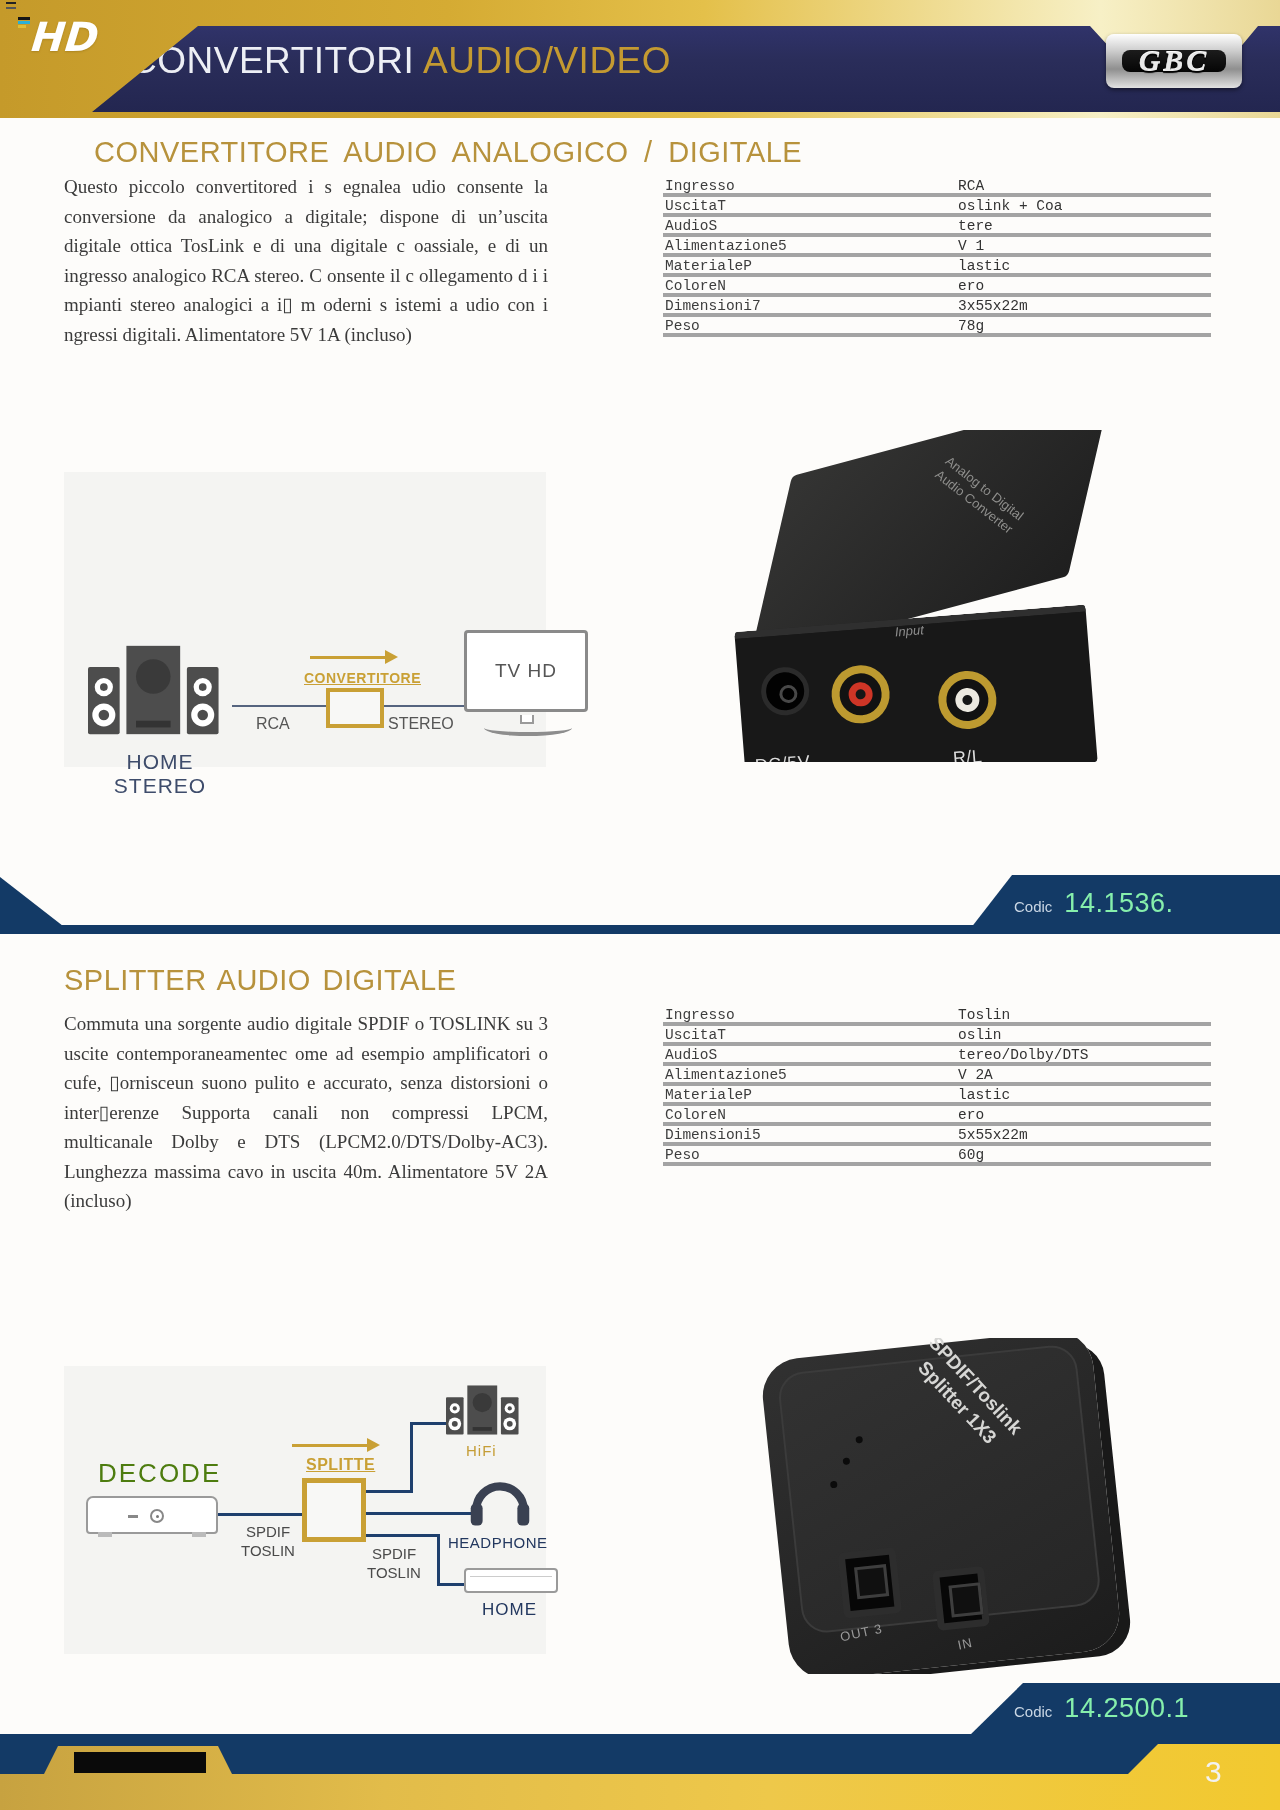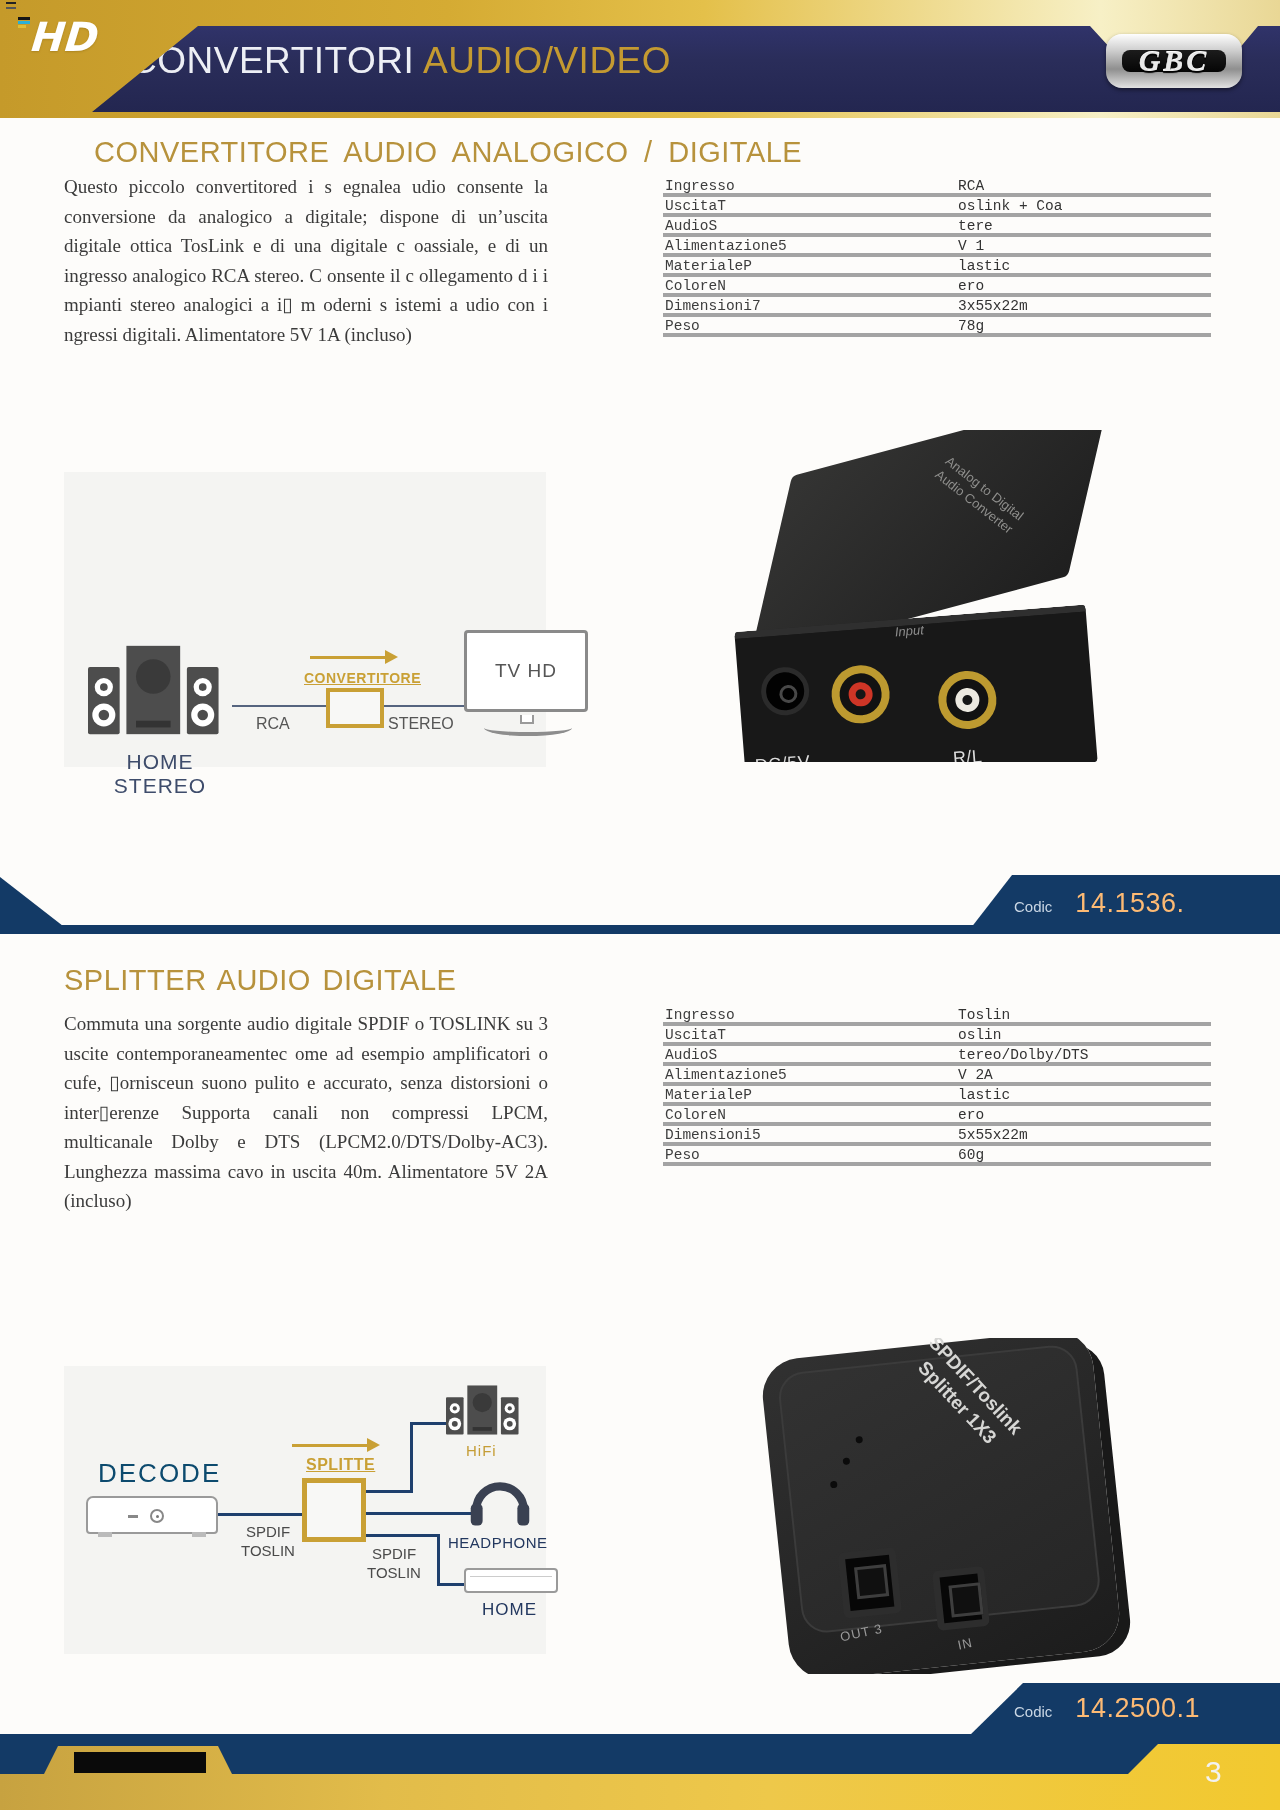--- a/index.html
+++ b/index.html
@@ -24,21 +24,21 @@
   .cmyk-icon .c3{background:#e0be35;width:8px;}
   .hd-logo{position:absolute;left:32px;top:14px;font-family:"DejaVu Sans",sans-serif;
     font-size:40px;font-weight:bold;font-style:italic;color:#fff;transform:skewX(-6deg);
     text-shadow:0 1px 2px rgba(120,90,10,.35);}
   .navy-banner{position:absolute;left:0;top:26px;width:1280px;height:86px;
     background:linear-gradient(180deg,#30336a 0%,var(--banner-navy,#2a2d5a) 40%,#232650 100%);
     clip-path:polygon(198px 0,1090px 0,1112px 24px,1238px 24px,1258px 0,1280px 0,1280px 86px,92px 86px);}
   .banner-title{position:absolute;left:130px;top:14px;font-size:37px;letter-spacing:.5px;white-space:nowrap;}
   .banner-title .t-white{color:#edeff5;}
   .banner-title .t-gold{color:#c49a31;}
-  .gbc-badge{position:absolute;left:1106px;top:34px;width:136px;height:54px;border-radius:16px;
+  .gbc-badge{position:absolute;left:1106px;top:34px;width:136px;height:54px;border-radius:8px;
     background:linear-gradient(180deg,#fefefe,#cfcfcf 30%,#8f8f8f 65%,#e2e2e2);
     padding:16px;box-shadow:0 2px 4px rgba(0,0,0,.45);}
   .gbc-inner{width:100%;height:100%;border-radius:8px;background:linear-gradient(180deg,#1c1c1c,#050505);
     display:flex;align-items:center;justify-content:center;}
   .gbc-inner span{font-family:"Liberation Serif",serif;font-weight:bold;font-style:italic;
     font-size:30px;letter-spacing:3px;color:#e9e9e9;text-shadow:0 2px 1px #000,0 -1px 0 #fff;}
 
   
   .sec-title{position:absolute;left:64px;font-size:29px;font-weight:400;color:var(--gold,#b7923c);
     letter-spacing:.5px;word-spacing:7px;white-space:nowrap;}
@@ -120,21 +120,21 @@
   .port-lbl{position:absolute;color:#9a9a9a;font-size:13px;letter-spacing:1px;transform:rotate(-6deg);}
   .pl1{left:52px;top:272px;} .pl2{left:168px;top:294px;}
 
   
   .code-badge{position:absolute;left:0;width:1280px;background:var(--navy,#133a66);}
   .badge1{top:875px;height:58px;clip-path:polygon(1012px 0,1280px 0,1280px 58px,967px 58px);}
   .badge2{top:1683px;height:54px;clip-path:polygon(1023px 0,1280px 0,1280px 54px,968px 54px);}
   .code-text{position:absolute;left:1014px;display:flex;align-items:baseline;gap:12px;}
   .badge1 .code-text{top:13px;} .badge2 .code-text{top:10px;}
   .code-small{font-size:15px;color:#c9d6e4;}
-  .code-big{font-size:27px;color:#fdba74;letter-spacing:.5px;margin-left:11px;}
+  .code-big{font-size:27px;color:#86efac;letter-spacing:.5px;}
   .left-tri{position:absolute;left:0;top:877px;width:63px;height:49px;background:var(--navy,#133a66);
     clip-path:polygon(0 0,100% 100%,0 100%);}
   .hbar{position:absolute;left:0;top:925px;width:1280px;height:9px;background:var(--navy,#133a66);}
 
   
   .footer-navy{position:absolute;left:0;top:1734px;width:1280px;height:76px;background:var(--navy,#133a66);}
   .footer-gold{position:absolute;left:0;top:1744px;width:1280px;height:66px;
     background:linear-gradient(90deg,#c7a240 0%,#e2bc4a 30%,#eec84a 60%,var(--footer-gold,#f2c92f) 100%);
     clip-path:polygon(0 30px,44px 30px,58px 2px,218px 2px,232px 30px,1128px 30px,1158px 0,1280px 0,1280px 66px,0 66px);}
   .footer-black{position:absolute;left:74px;top:1752px;width:132px;height:21px;background:#0a0a0a;}
@@ -293,21 +293,21 @@
         <span class="spec-label">Dimensioni5</span>
         <span class="spec-value">5x55x22m</span>
       </div>
     <div class="spec-row">
         <span class="spec-label">Peso</span>
         <span class="spec-value">60g</span>
       </div>
   </div>
 
   <div class="panel d2">
-    <div style="position:absolute;left:34px;top:92px;font-size:26px;color:#0c4a6e;letter-spacing:2px;">DECODE</div>
+    <div style="position:absolute;left:34px;top:92px;font-size:26px;color:#4d7c0f;letter-spacing:2px;">DECODE</div>
     <div class="decoder">
         <span class="dash"></span>
         <span class="knob"></span>
       </div>
     <div class="n-line" style="left:154px;top:147px;width:84px;height:3px;"></div>
     <div class="line-lbl pre" style="left:164px;top:156px;width:80px;font-size:15px;color:#4a4a4a;">SPDIF
 TOSLIN</div>
     <div class="g-arrow" style="left:228px;top:78px;width:76px;"></div>
     <div class="g-label" style="left:242px;top:90px;font-size:16px;">SPLITTE</div>
     <div class="g-rect" style="left:238px;top:112px;width:64px;height:64px;border-width:5px;"></div>

